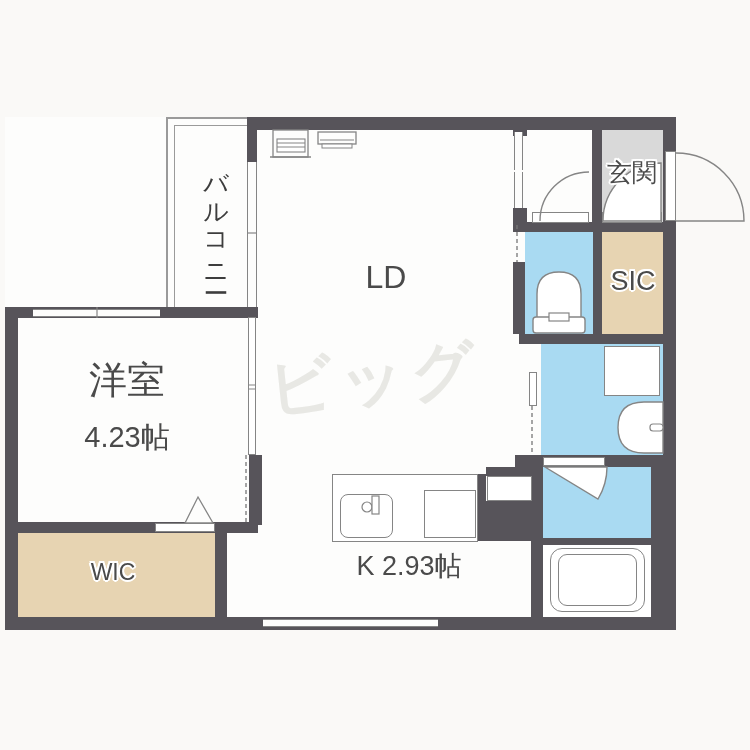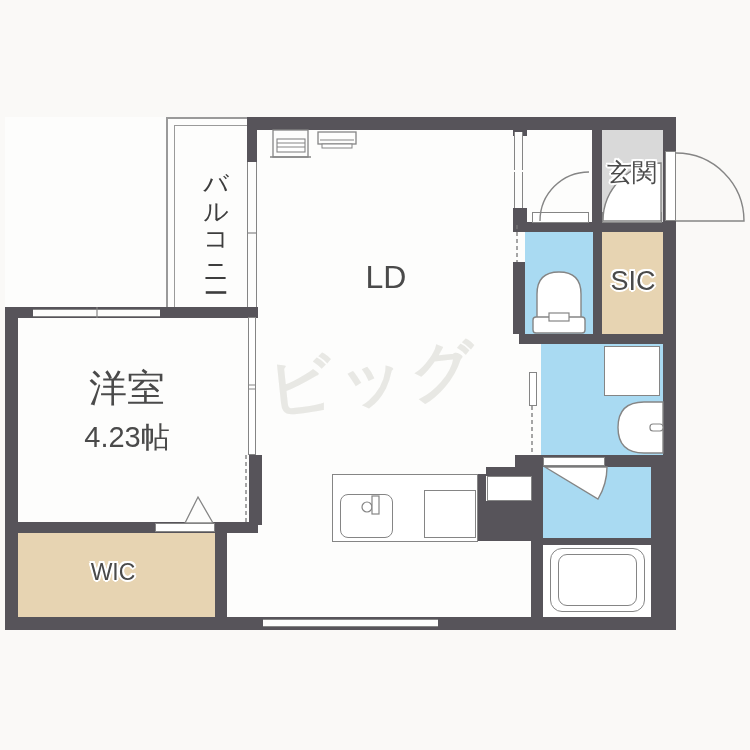--- a/index.html
+++ b/index.html
@@ -124,20 +124,21 @@
     <path d="M277,143 H305 M277,147 H305" stroke="#858585" stroke-width="1"></path>
     <path d="M270,157 H311" stroke="#858585" stroke-width="1.6"></path>
     <rect x="318" y="132" width="38" height="12" fill="#fdfdfc" stroke="#858585" stroke-width="1.3"></rect>
     <path d="M320,140 H354" stroke="#858585" stroke-width="1"></path>
     <rect x="322" y="144" width="30" height="4" fill="#ffffff" stroke="#858585" stroke-width="1"></rect>
   </svg>
 
   <div class="watermark">ビッグ</div>
 
   <div class="lbl" style="left:386px;top:277px;font-size:32px">LD</div>
-  <div class="lbl" style="left:127px;top:388px;font-size:38px">洋室</div>
+  <div class="lbl" style="left:127px;top:380px;font-size:38px">洋室</div>
   <div class="lbl" style="left:127px;top:437px;font-size:29px">4.23帖</div>
+  <div class="lbl" style="left:409px;top:566px;font-size:27px">K 2.93帖</div>
   <div class="lbl halo" style="left:113px;top:572px;font-size:23px">WIC</div>
   <div class="lbl halo" style="left:633px;top:281px;font-size:27px">SIC</div>
   <div class="lbl halo" style="left:632px;top:172px;font-size:25px">玄関</div>
   <div class="lbl vert" style="left:216px;top:219px;font-size:25px;color:#3d3d3d">バルコニー</div>
 
 </div>
 
 </body></html>

